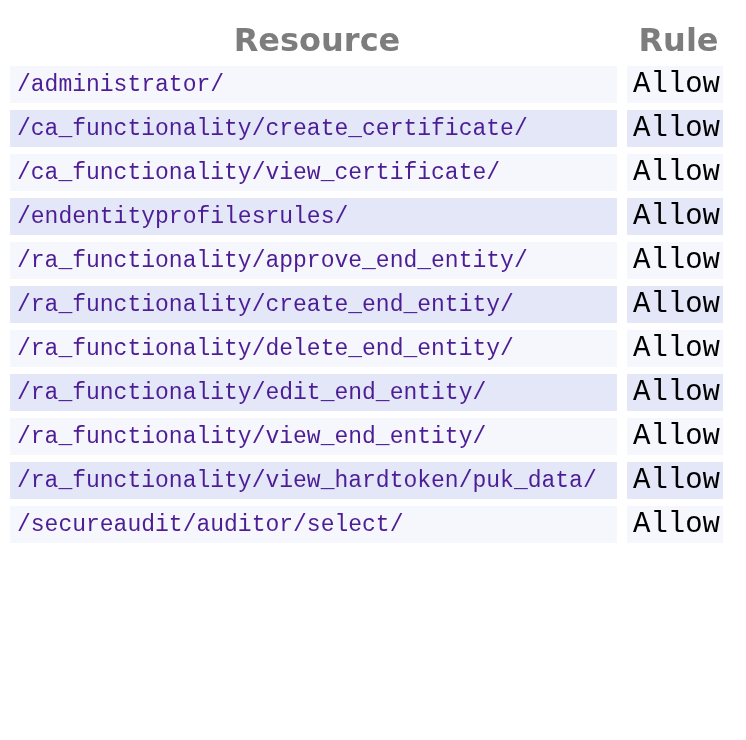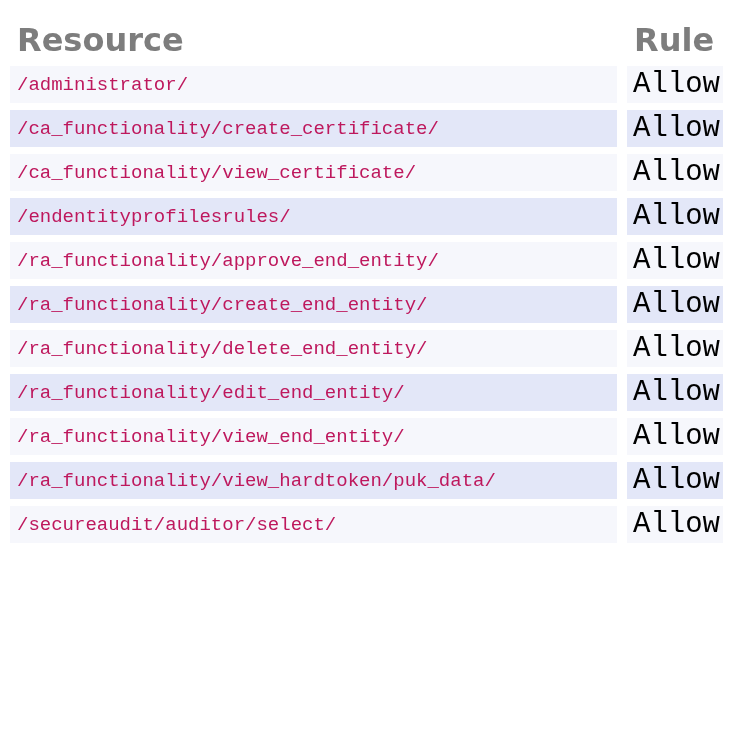--- a/index.html
+++ b/index.html
@@ -17,37 +17,37 @@
     margin: 0;
   }
   th.col-resource { width: 600px; }
   th.col-rule    { width: 89px; }
   th {
     font-family: "DejaVu Sans", "Liberation Sans", sans-serif;
     font-weight: bold;
     font-size: 32px;
     line-height: 37px;
     color: #7d7d7d;
-    text-align: left;
+    text-align: center;
     vertical-align: bottom;
     height: 52px;
     padding: 0 0 0 7px;
     white-space: nowrap;
   }
   td {
     height: 37px;
     vertical-align: middle;
     white-space: nowrap;
     overflow: hidden;
     padding: 0 0 0 7px;
   }
   td.cell-resource {
     font-family: "Liberation Mono", "DejaVu Sans Mono", monospace;
-    font-size: 19px;
-    color: #be185d;
+    font-size: 23px;
+    color: #4c1d95;
   }
   td.cell-rule {
     font-family: Liberation Mono, monospace;
     font-size: 29px;
     color: #000000;
     padding-left: 6px;
   }
   tbody tr:nth-child(odd) td  { background: #f6f7fc; }
   tbody tr:nth-child(even) td { background: #e3e7f8; }
 </style>

